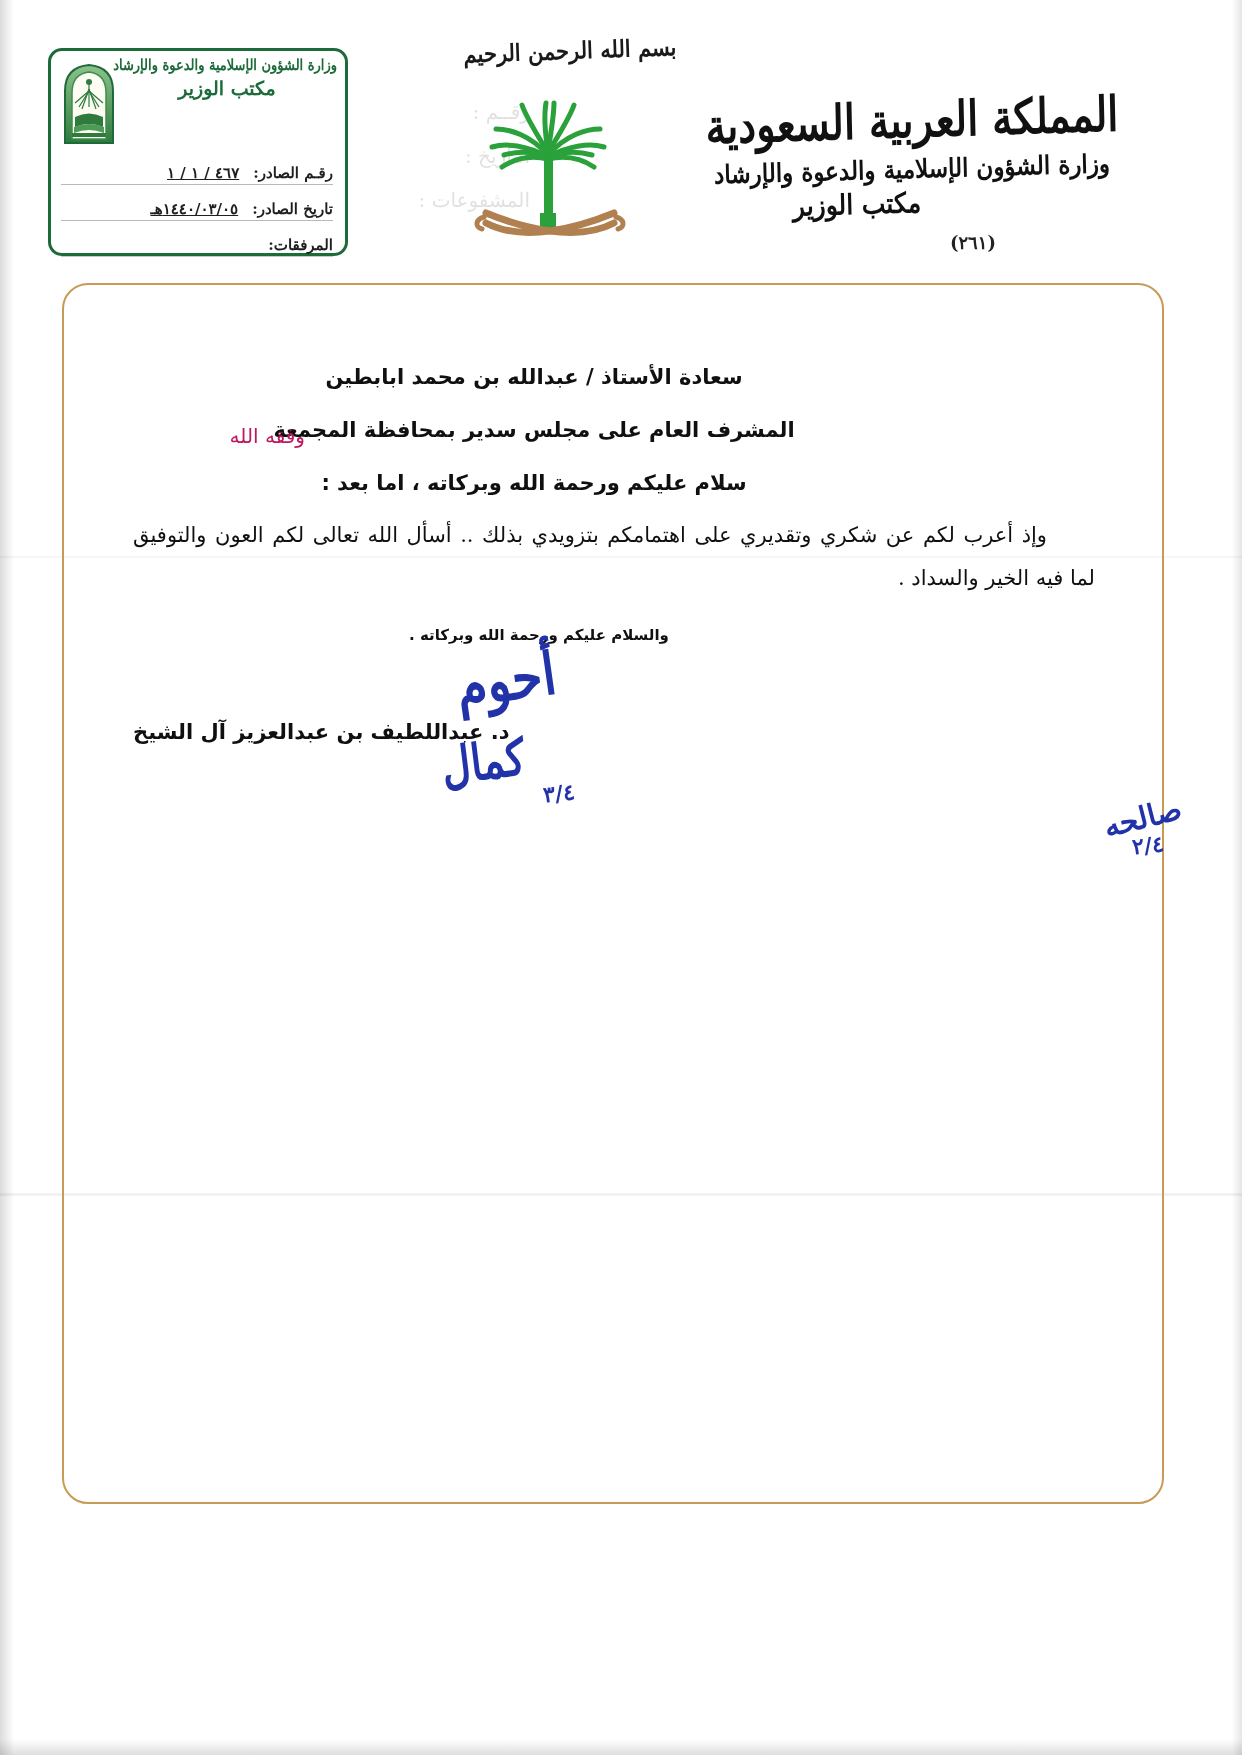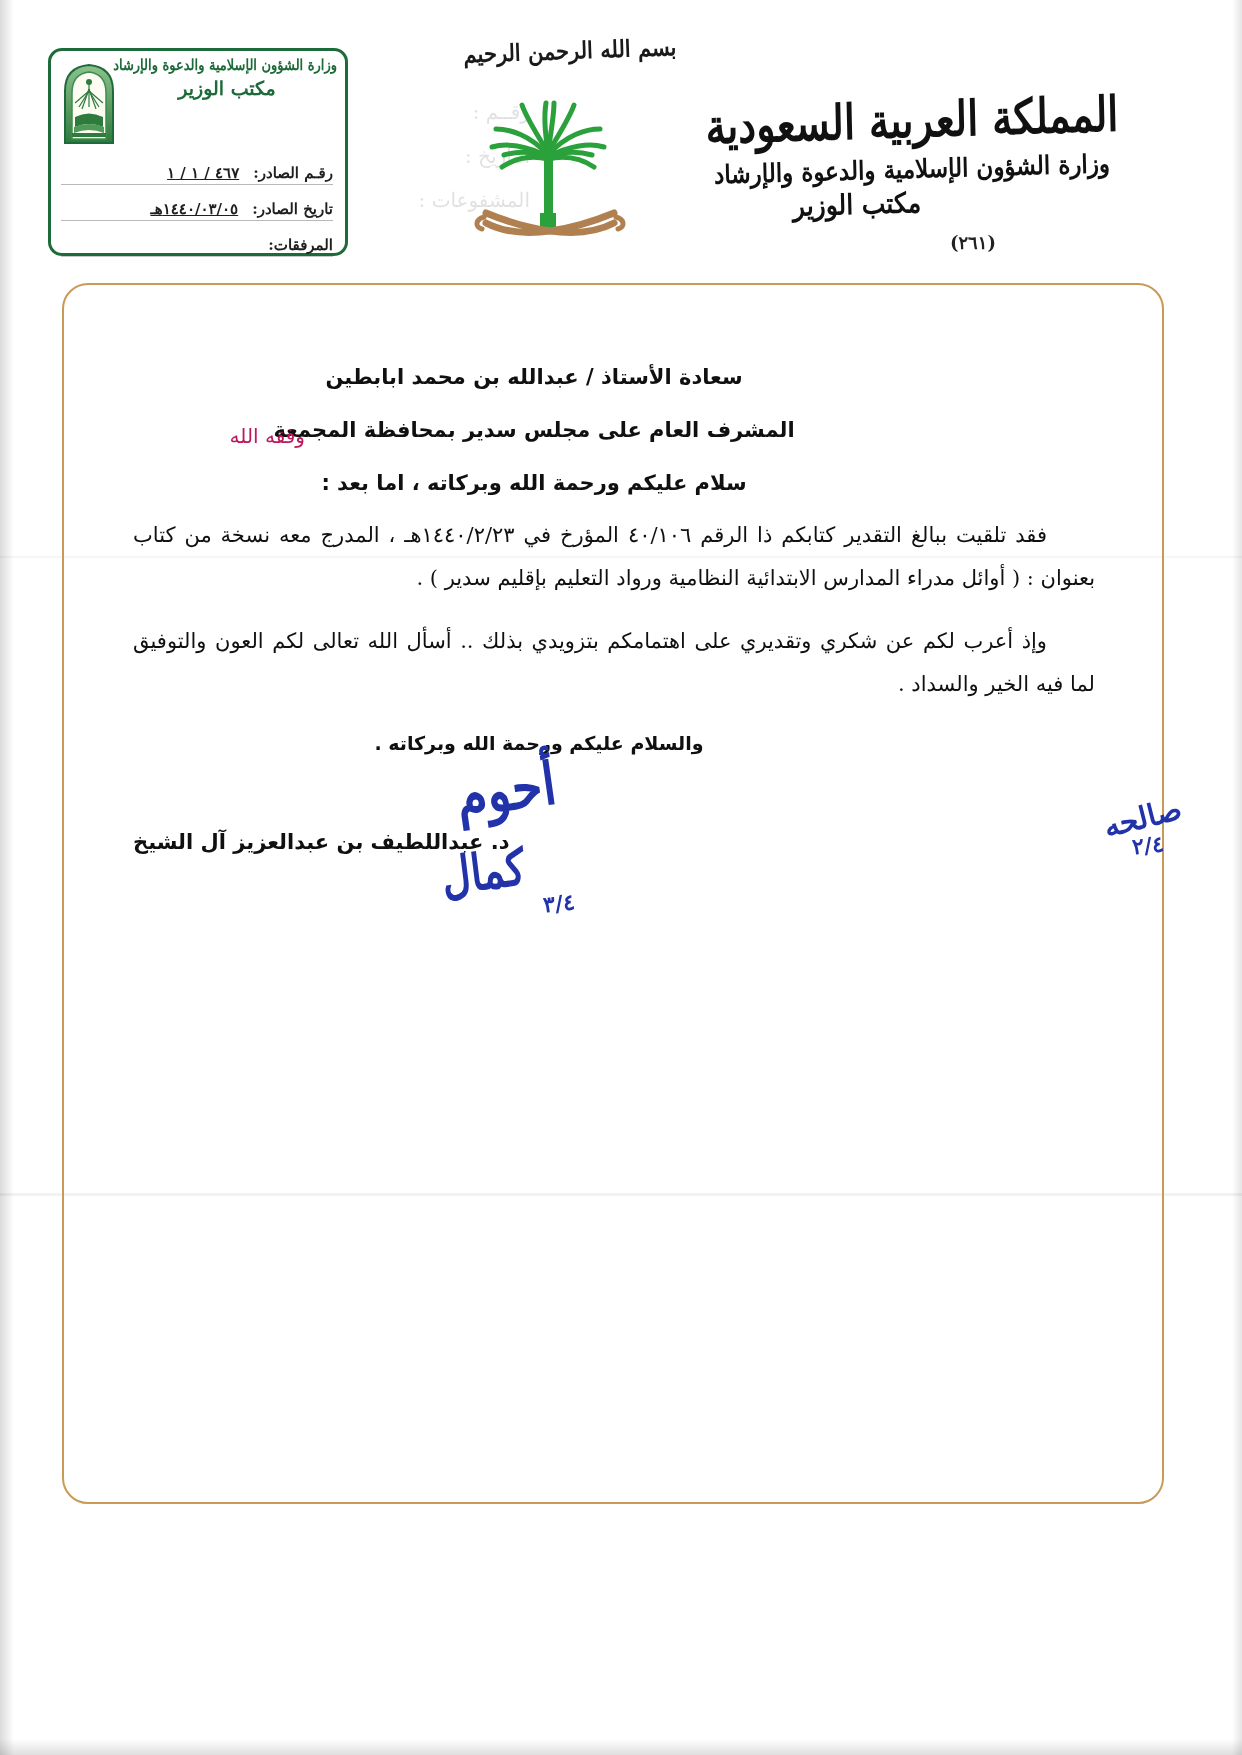--- a/index.html
+++ b/index.html
@@ -238,21 +238,21 @@
     margin-top: 20px;
     letter-spacing: 0.4px;
   }
   .para.indent { text-indent: 48px; }
 
   #closing-salam {
     margin-top: 26px;
     margin-right: 150px;
     text-align: center;
     font-family: "DejaVu Sans", "Liberation Sans", sans-serif;
-    font-size: 19px;
+    font-size: 15px;
     font-weight: 700;
     color: #101010;
     white-space: nowrap;
   }
 
   
   #sig-block {
     position: relative;
     margin-top: 76px;
     height: 230px;
@@ -432,21 +432,20 @@
 
     <div class="addr-line" id="addr-1">سعادة الأستاذ / عبدالله بن محمد ابابطين</div>
 
     <div id="addr-2-row">
       <div class="addr-line" id="addr-2">المشرف العام على مجلس سدير بمحافظة المجمعة</div>
       <div id="addr-blessing">وفقه الله</div>
     </div>
 
     <div class="addr-line" id="greeting">سلام عليكم ورحمة الله وبركاته ، اما بعد :</div>
 
-    <div class="para indent">فقد تلقيت ببالغ التقدير كتابكم ذا الرقم ٤٠/١٠٦ المؤرخ في ١٤٤٠/٢/٢٣هـ ، المدرج معه نسخة من كتاب بعنوان : ( أوائل مدراء المدارس الابتدائية النظامية ورواد التعليم بإقليم سدير ) .</div>
 
     <div class="para indent">وإذ أعرب لكم عن شكري وتقديري على اهتمامكم بتزويدي بذلك .. أسأل الله تعالى لكم العون والتوفيق لما فيه الخير والسداد .</div>
 
     <div id="closing-salam">والسلام عليكم ورحمة الله وبركاته .</div>
 
     <div id="sig-block">
 
       <span class="ink" id="ink-signature-main">أحوم</span>
 
 

